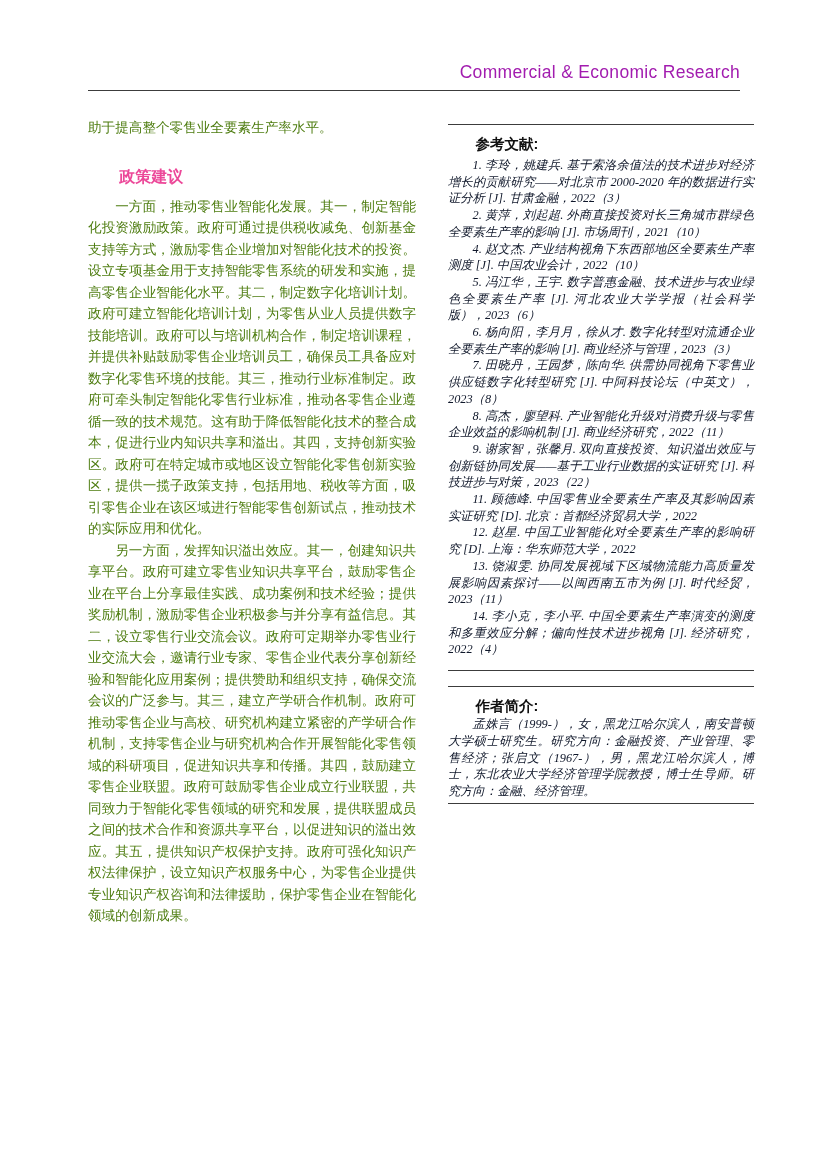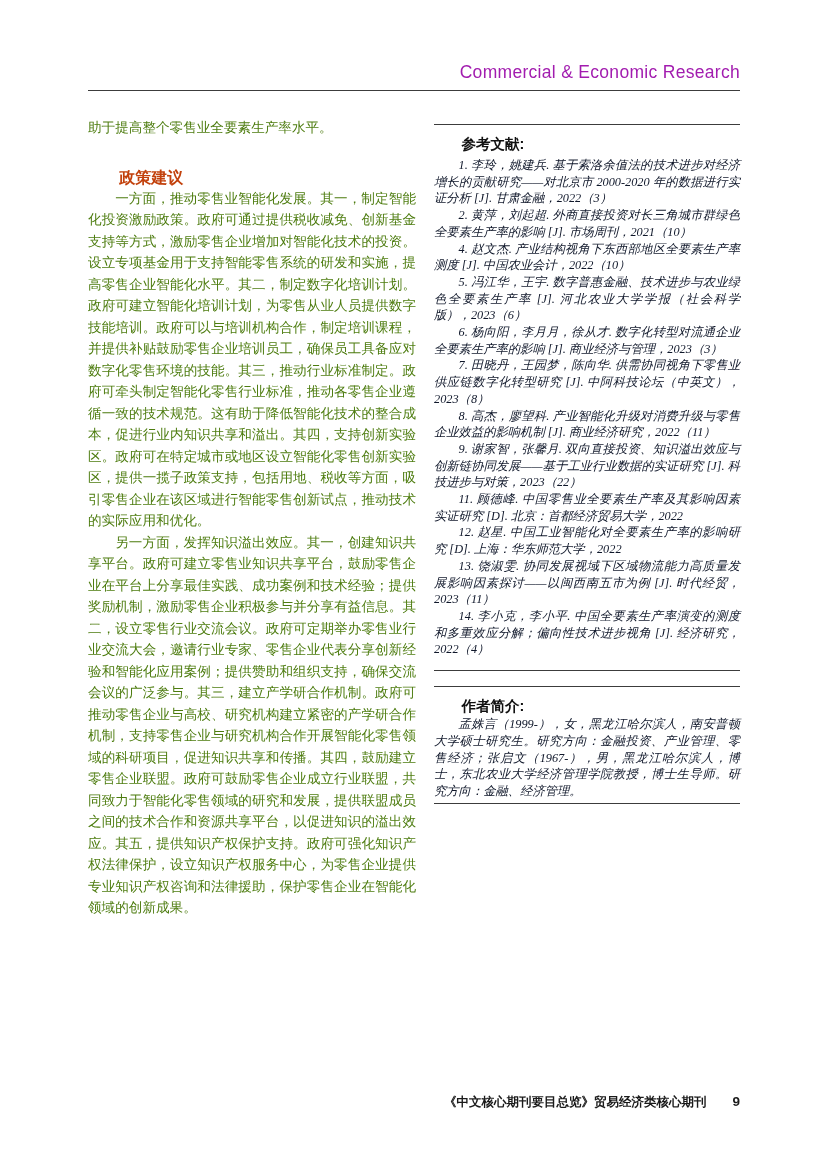--- a/index.html
+++ b/index.html
@@ -40,31 +40,31 @@
     margin: 0;
     font-family: Liberation Mono, monospace;
     font-size: 13.6px;
     line-height: 21.5px;
     text-align: justify;
     text-indent: 2em;
     color: #4d7c0f;
   }
   .no-indent { text-indent: 0; }
   .section-heading {
-    margin: 27px 0 0 0;
+    margin: 27px 0 8px 0;
     padding-left: 1.95em;
-    font-family: Liberation Sans, sans-serif;
+    font-family: Liberation Mono, monospace;
     font-weight: bold;
     font-size: 16px;
     line-height: 22px;
-    color: #c2410c;
+    color: #ec4899;
   }
   .col-right {
     position: absolute;
-    left: 434px;
+    left: 448px;
     top: 124px;
     width: 306px;
   }
   .refs-top-rule {
     height: 0;
     border-top: 1.8px solid #3c3c3c;
   }
   .minor-heading {
     margin: 9px 0 0 0;
     padding-left: 1.9em;
@@ -145,17 +145,14 @@
       <p class="ref-item">12. 赵星. 中国工业智能化对全要素生产率的影响研究 [D]. 上海：华东师范大学，2022</p>
       <p class="ref-item">13. 饶淑雯. 协同发展视域下区域物流能力高质量发展影响因素探讨——以闽西南五市为例 [J]. 时代经贸，2023（11）</p>
       <p class="ref-item">14. 李小克，李小平. 中国全要素生产率演变的测度和多重效应分解；偏向性技术进步视角 [J]. 经济研究，2022（4）</p>
     </div>
     <div class="section-divider"></div>
     <h3 class="minor-heading">作者简介:</h3>
     <p class="ref-item bio-text">孟姝言（1999-），女，黑龙江哈尔滨人，南安普顿大学硕士研究生。研究方向：金融投资、产业管理、零售经济；张启文（1967-），男，黑龙江哈尔滨人，博士，东北农业大学经济管理学院教授，博士生导师。研究方向：金融、经济管理。</p>
     <div class="bio-bottom-rule"></div>
   </div>
 
-  <div class="footer">
-    <span>《中文核心期刊要目总览》贸易经济类核心期刊</span><span class="page-num">9</span>
-  </div>
 
 </div>
 
 </body></html>

